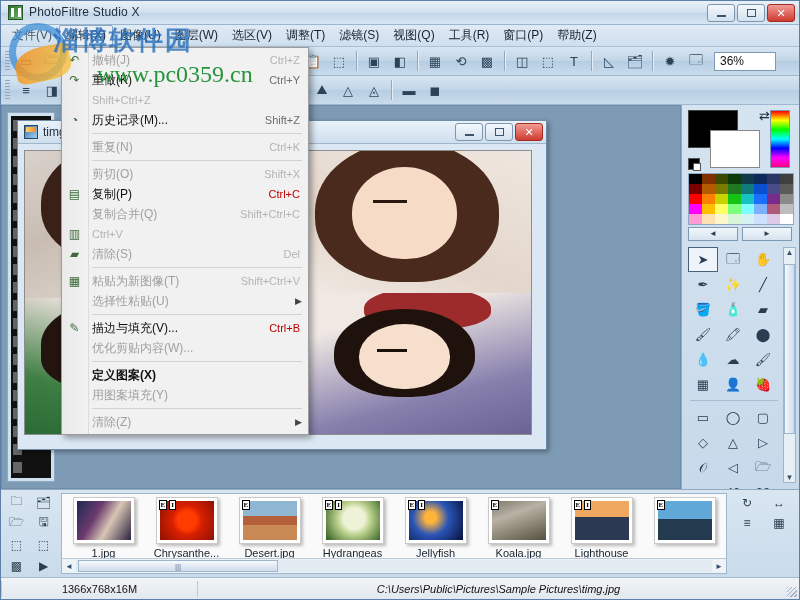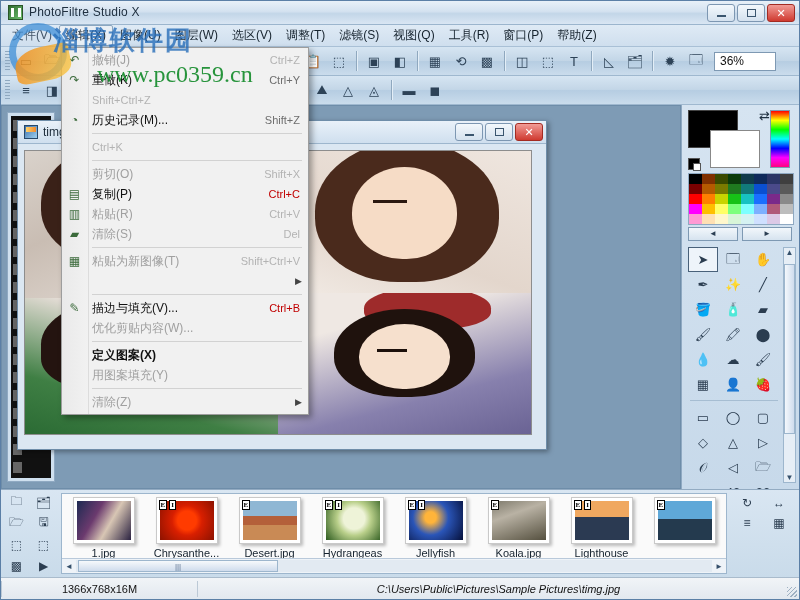--- a/index.html
+++ b/index.html
@@ -713,49 +713,54 @@
       <div class="mrow disabled">
         <span class="acc">Shift+Ctrl+Z</span>
       </div>
       <div class="mrow enabled">
         <span class="ic">◔</span>
         <span class="lbl">历史记录(M)...</span>
         <span class="acc">Shift+Z</span>
       </div>
       <div class="msep"></div>
       <div class="mrow disabled">
+        <span class="lbl">重复(N)</span>
         <span class="acc">Ctrl+K</span>
       </div>
       <div class="msep"></div>
       <div class="mrow disabled">
         <span class="lbl">剪切(O)</span>
         <span class="acc">Shift+X</span>
       </div>
       <div class="mrow enabled hot">
         <span class="ic">▤</span>
         <span class="lbl">复制(P)</span>
         <span class="acc">Ctrl+C</span>
       </div>
       <div class="mrow disabled">
+        <span class="lbl">复制合并(Q)</span>
+        <span class="acc">Shift+Ctrl+C</span>
+      </div>
+      <div class="mrow disabled">
         <span class="ic">▥</span>
-        <span class="lbl">粘贴(R)</span>
         <span class="acc">Ctrl+V</span>
       </div>
       <div class="mrow disabled">
         <span class="ic">▰</span>
         <span class="lbl">清除(S)</span>
         <span class="acc">Del</span>
       </div>
       <div class="msep"></div>
       <div class="mrow disabled">
         <span class="ic">▦</span>
         <span class="lbl">粘贴为新图像(T)</span>
         <span class="acc">Shift+Ctrl+V</span>
       </div>
       <div class="mrow disabled">
+        <span class="lbl">选择性粘贴(U)</span>
         <span class="sub">▶</span>
       </div>
       <div class="msep"></div>
       <div class="mrow enabled hot">
         <span class="ic">✎</span>
         <span class="lbl">描边与填充(V)...</span>
         <span class="acc">Ctrl+B</span>
       </div>
       <div class="mrow disabled">
         <span class="lbl">优化剪贴内容(W)...</span>

